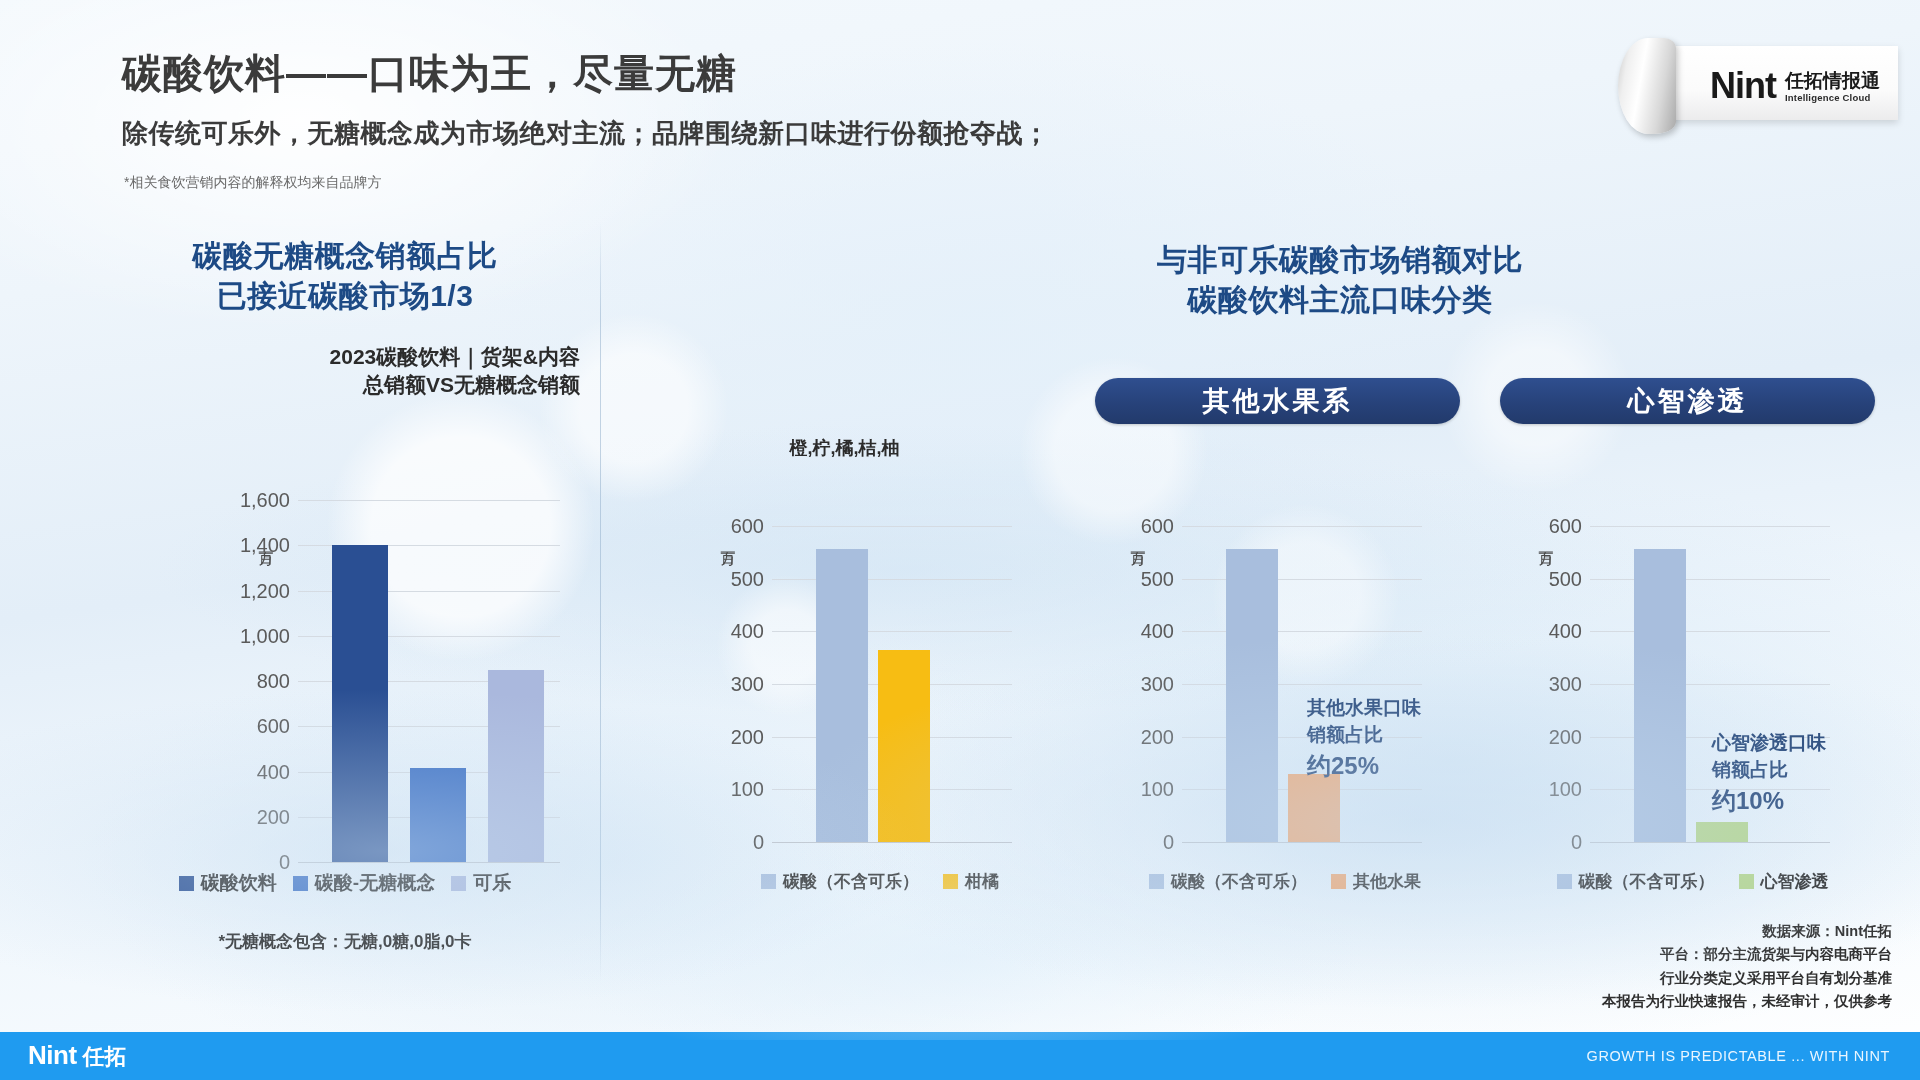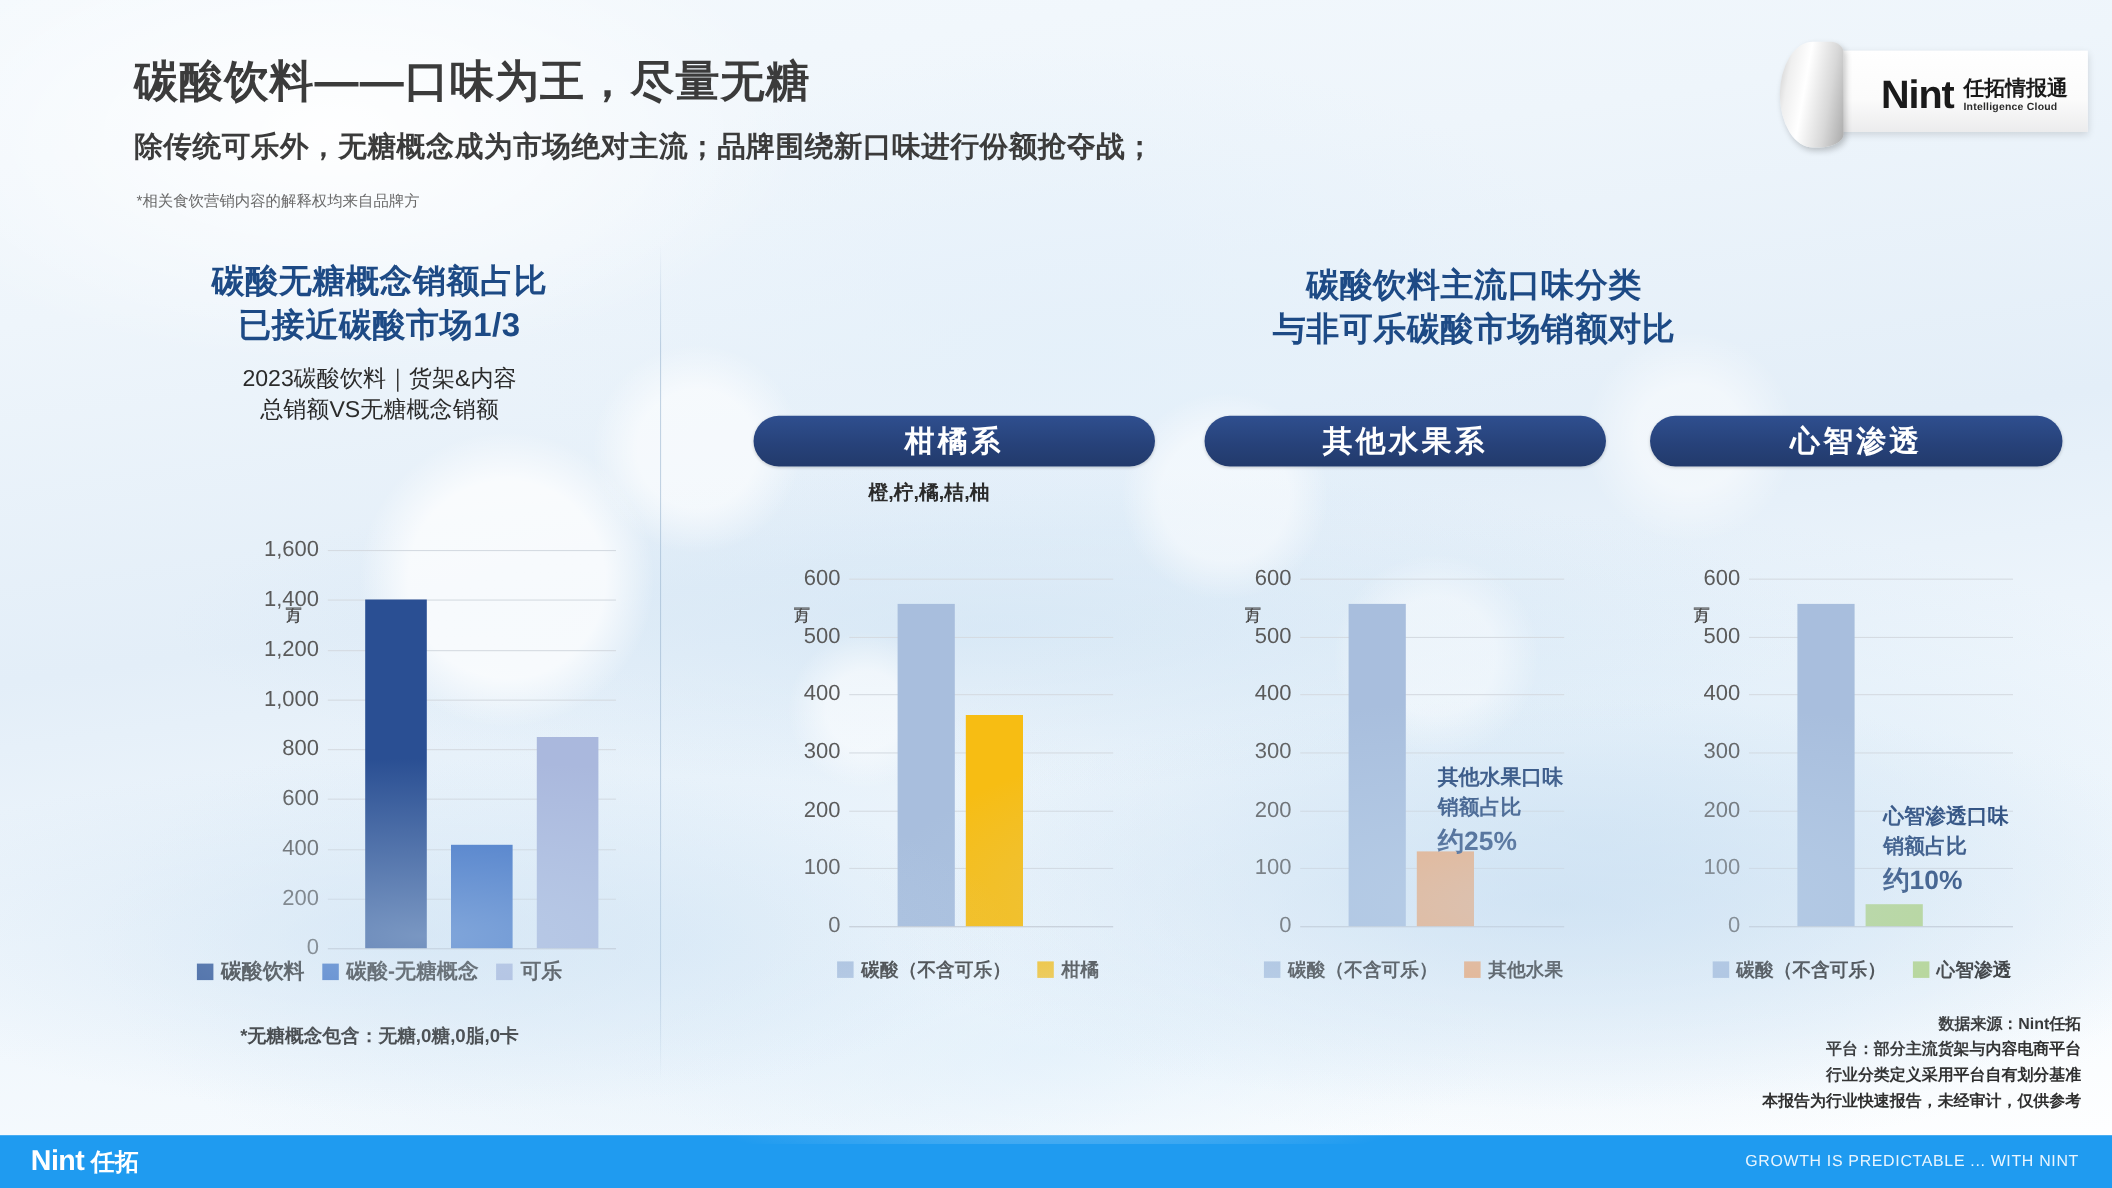--- a/index.html
+++ b/index.html
@@ -82,22 +82,22 @@
     background:linear-gradient(180deg,rgba(160,185,210,0) 0%,rgba(150,178,205,.55) 12%,rgba(150,178,205,.55) 88%,rgba(160,185,210,0) 100%);
   }
 
   
   .panel-left { position:absolute; left:110px; top:236px; width:470px; }
   .panel-head {
     text-align:center; color:#1d4a85; font-size:30px; font-weight:bold;
     line-height:1.32; letter-spacing:.5px;
   }
   .panel-sub {
-    text-align:center; color:#2b2b2b; font-size:21px; font-weight:normal;
-    line-height:1.34; margin-top:16px;
+    text-align:right; color:#2b2b2b; font-size:21px; font-weight:bold;
+    line-height:1.34; margin-top:28px;
   }
 
   
   .chart { position:relative; }
   .yaxis-title {
     position:absolute; font-size:15px; color:#4a4a4a;
     writing-mode:vertical-rl; text-orientation:upright; letter-spacing:1px;
   }
   .plot { position:absolute; }
   .gridline { position:absolute; left:0; right:0; height:1px; background:#d5dbe2; }
@@ -237,25 +237,24 @@
         <span class="legend-label" style="font-size: 19px;">碳酸-无糖概念</span>
       </div>
       <div class="legend-item">
         <span class="legend-swatch" style="background: rgb(170, 184, 221);"></span>
         <span class="legend-label" style="font-size: 19px;">可乐</span>
       </div>
     </div>
   <div class="note-left">*无糖概念包含：无糖,0糖,0脂,0卡</div>
 
   <div class="panel-right-head">
+    <div>与非可乐碳酸市场销额对比</div>
     <div>碳酸饮料主流口味分类</div>
-    <div>与非可乐碳酸市场销额对比</div>
-  </div>
-
-  <div class="pill" style="left:685px;top:378px;width:365px;">柑橘系</div>
+  </div>
+
   <div class="pill-sub" style="left:662px;top:436px;width:365px;">橙,柠,橘,桔,柚</div>
 
   <div class="pill" style="left:1095px;top:378px;width:365px;">其他水果系</div>
 
   <div class="pill" style="left:1500px;top:378px;width:375px;">心智渗透</div>
 
   <div class="chart" id="chart-citrus" style="position:absolute;left:700px;top:510px;width:340px;height:350px;">
     <div class="yaxis-title" style="left:18px;top:30px;">百万</div>
     <div class="plot" id="plot-citrus" style="left:72px;top:16px;width:240px;height:316px;">
         <div class="gridline base" style="top: 316px;"></div>

